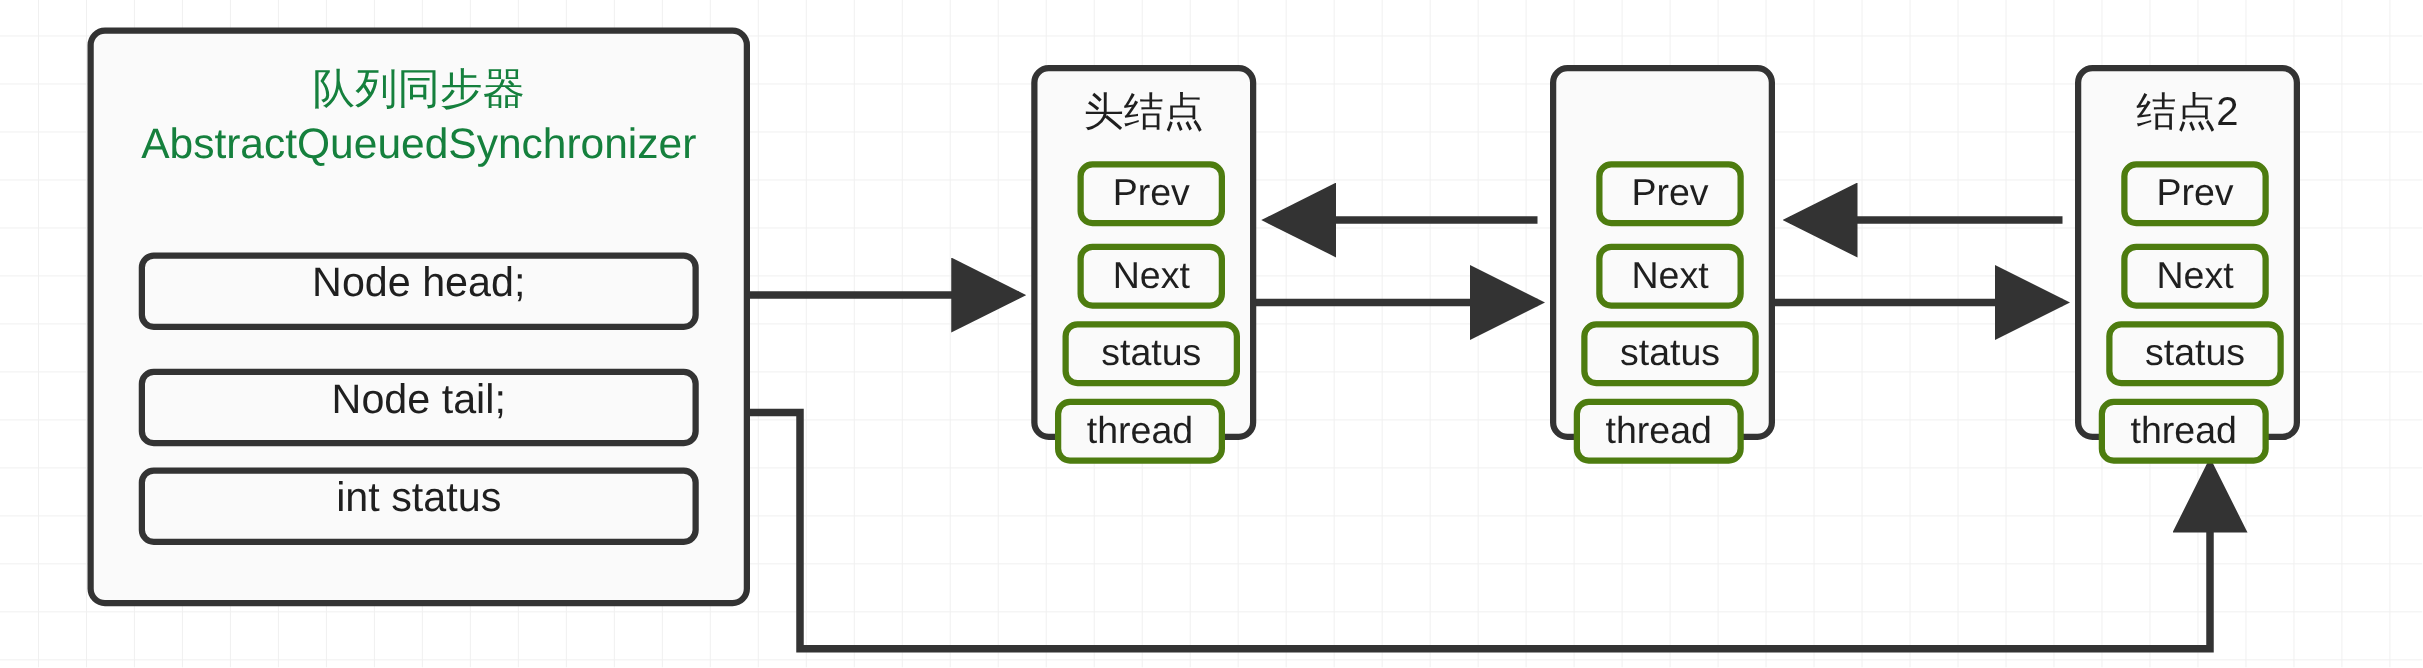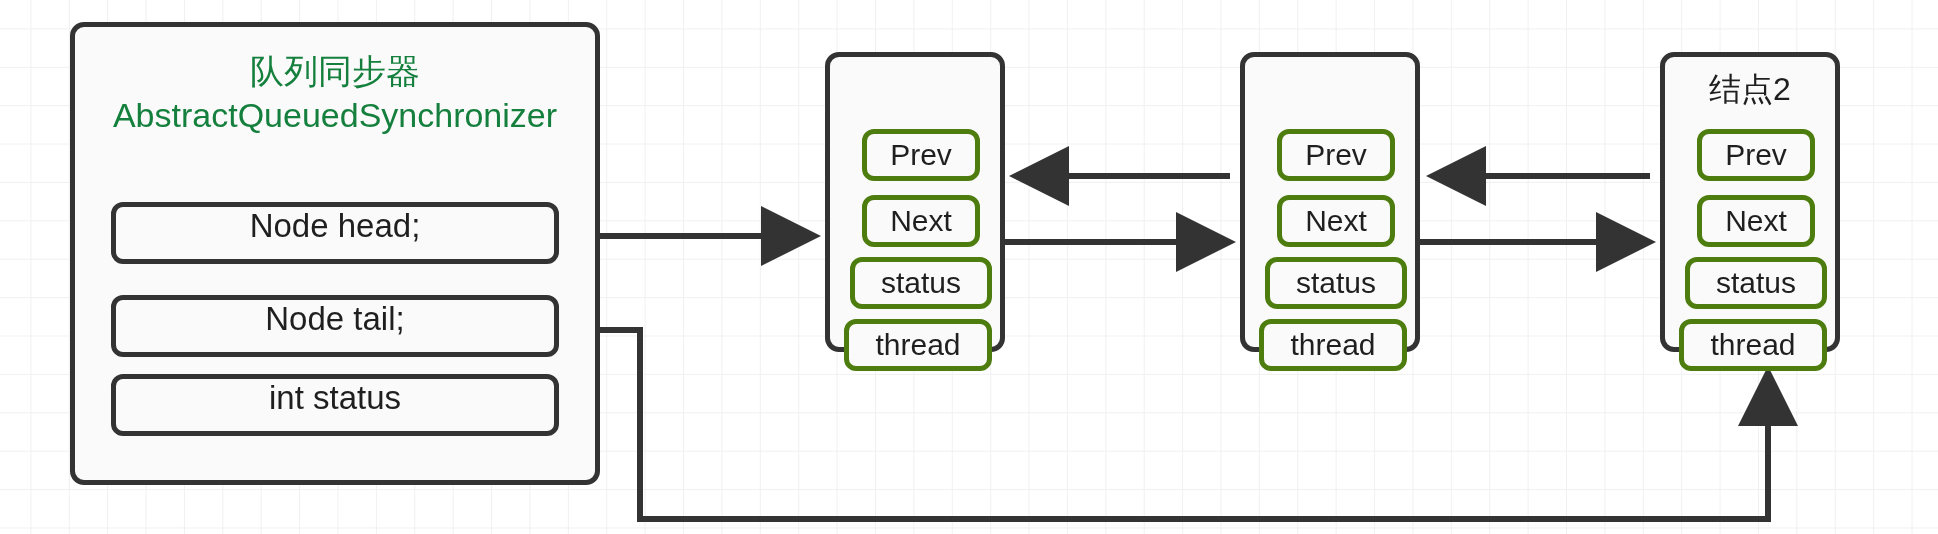--- a/index.html
+++ b/index.html
@@ -99,21 +99,21 @@
     border-radius: 12px;
     display: flex;
     align-items: center;
     justify-content: center;
     font-size: 30px;
     color: #1f1f1f;
   }
   .slot-0 { top: 72px;  left: 32px; width: 118px; }
   .slot-1 { top: 138px; left: 32px; width: 118px; }
   .slot-2 { top: 200px; left: 20px; width: 142px; }
-  .slot-3 { top: 262px; left: 14px; width: 148px; }
+  .slot-3 { top: 262px; left: 14px; width: 136px; }
 </style>
 </head>
 <body>
 
 <div id="canvas">
 
   <svg id="svg-layer" viewBox="0 0 1938 534">
     <defs>
       <marker id="arrow-r" markerWidth="10" markerHeight="10" refX="9" refY="5" orient="auto" markerUnits="strokeWidth">
         <path d="M0,0 L10,5 L0,10 z" fill="#333333"></path>
@@ -160,20 +160,21 @@
     </div>
     <div class="field field-1">
       <span>Node tail;</span>
     </div>
     <div class="field field-2">
       <span>int status</span>
     </div>
   </div>
 
   <div class="box node-box node-0">
+    <div class="node-title">头结点</div>
     <div class="slot slot-0">
       <span>Prev</span>
     </div>
     <div class="slot slot-1">
       <span>Next</span>
     </div>
     <div class="slot slot-2">
       <span>status</span>
     </div>
     <div class="slot slot-3">

